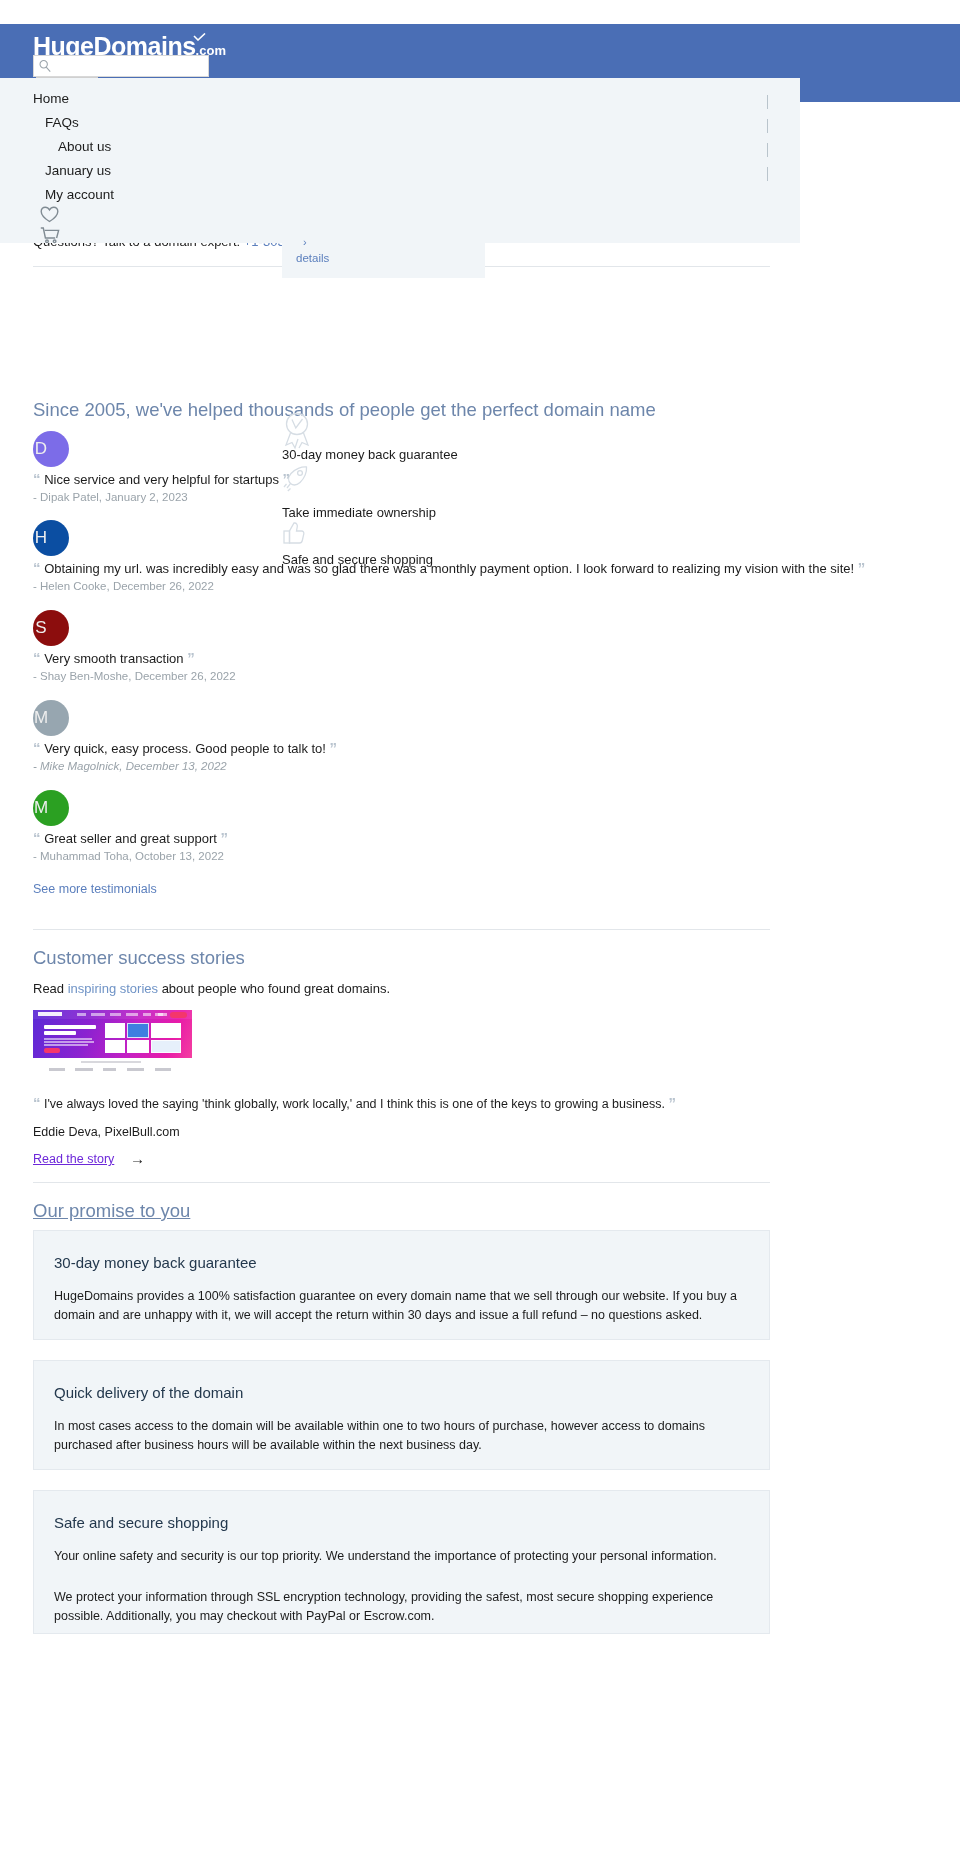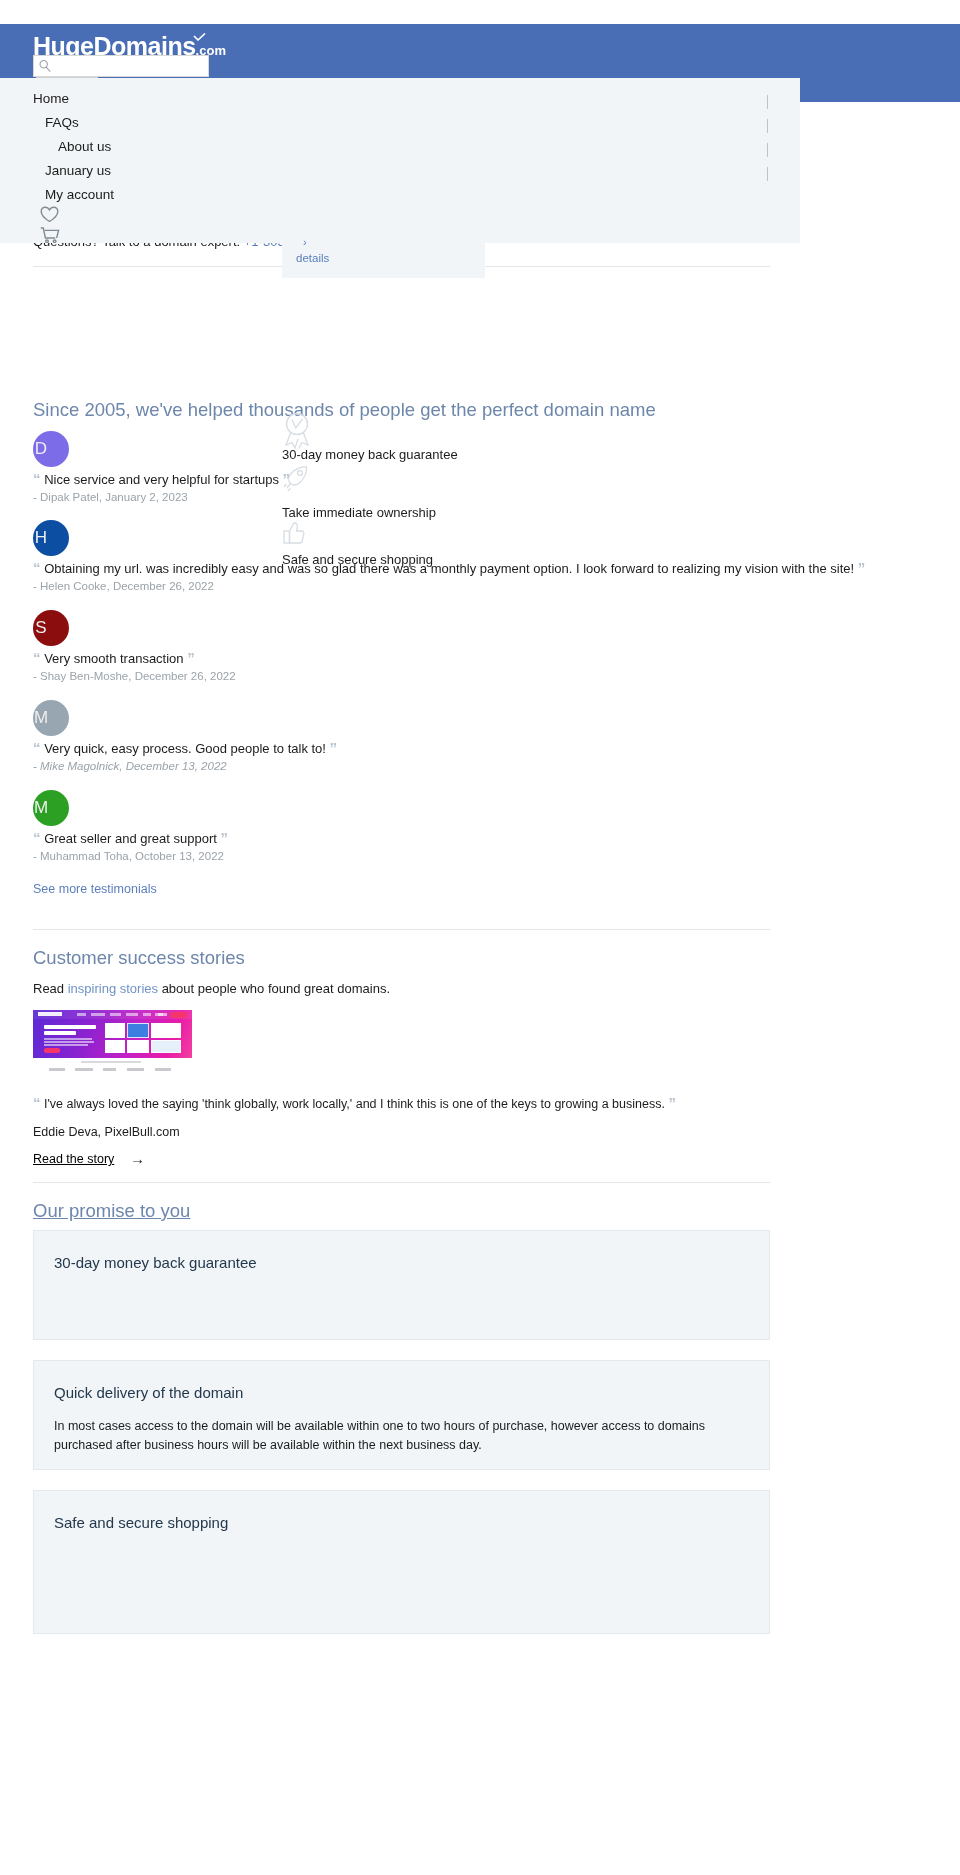--- a/index.html
+++ b/index.html
@@ -297,21 +297,21 @@
     left: 33px;
     top: 1023px;
     font-size: 12.5px;
     color: #1c1c1c;
   }
   .cs-readstory {
     position: absolute;
     left: 33px;
     top: 1050px;
     font-size: 12.5px;
-    color: #000000;
+    color: #6d28d9;
     text-decoration: underline;
     cursor: pointer;
   }
   .cs-arrow {
     position: absolute;
     left: 130px;
     top: 1048px;
     font-size: 15px;
     color: #1c1c1c;
   }
@@ -540,24 +540,27 @@
   <div class="cs-attrib">Eddie Deva, PixelBull.com</div>
   <a class="cs-readstory" href="#">Read the story</a>
   <div class="cs-arrow">→</div>
 
   <div class="hr-rule" style="top:1080px;"></div>
 
   <div class="section-title pr-title">Our promise to you</div>
 
   <div class="promise-card" style="top:1128px; height:110px;">
     <h3 style="top:23px;">30-day money back guarantee</h3>
+    <p style="top:56px;">HugeDomains provides a 100% satisfaction guarantee on every domain name that we sell through our website. If you buy a domain and are unhappy with it, we will accept the return within 30 days and issue a full refund – no questions asked.</p>
   </div>
 
   <div class="promise-card" style="top:1258px; height:110px;">
     <h3 style="top:23px;">Quick delivery of the domain</h3>
     <p style="top:56px;">In most cases access to the domain will be available within one to two hours of purchase, however access to domains purchased after business hours will be available within the next business day.</p>
   </div>
 
   <div class="promise-card" style="top:1388px; height:144px;">
     <h3 style="top:23px;">Safe and secure shopping</h3>
+    <p style="top:56px;">Your online safety and security is our top priority. We understand the importance of protecting your personal information.</p>
+    <p style="top:97px;">We protect your information through SSL encryption technology, providing the safest, most secure shopping experience possible. Additionally, you may checkout with PayPal or Escrow.com.</p>
   </div>
 
 </div>
 
 </body></html>

